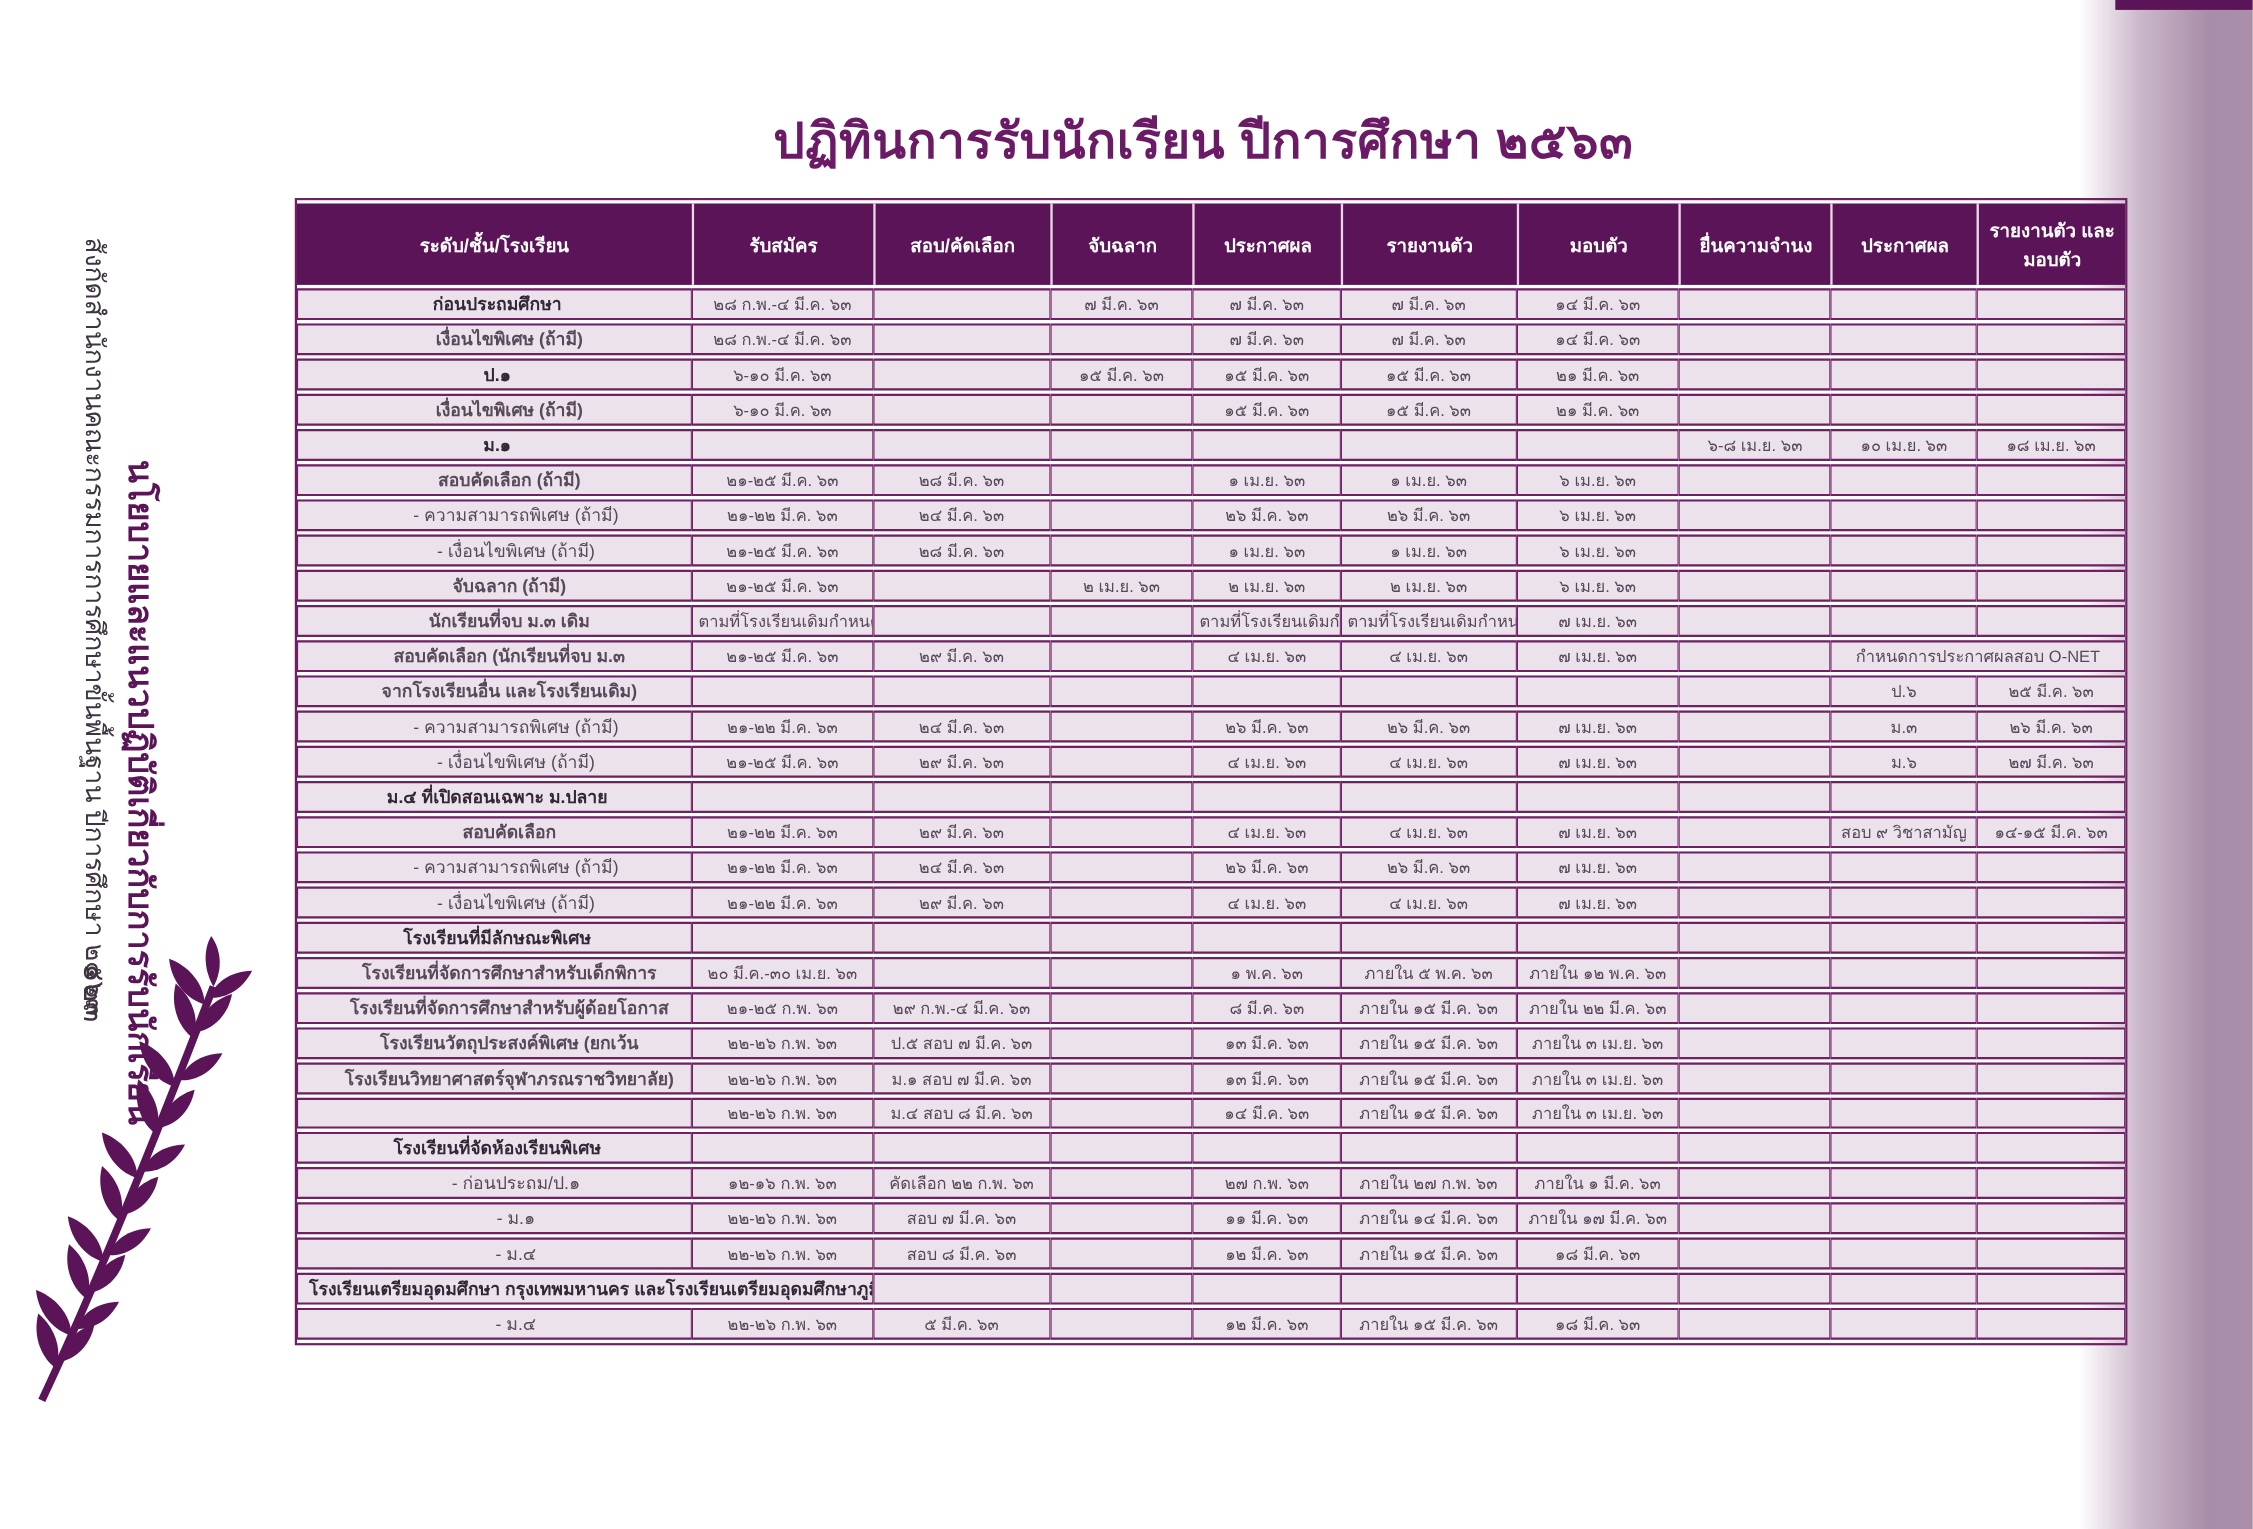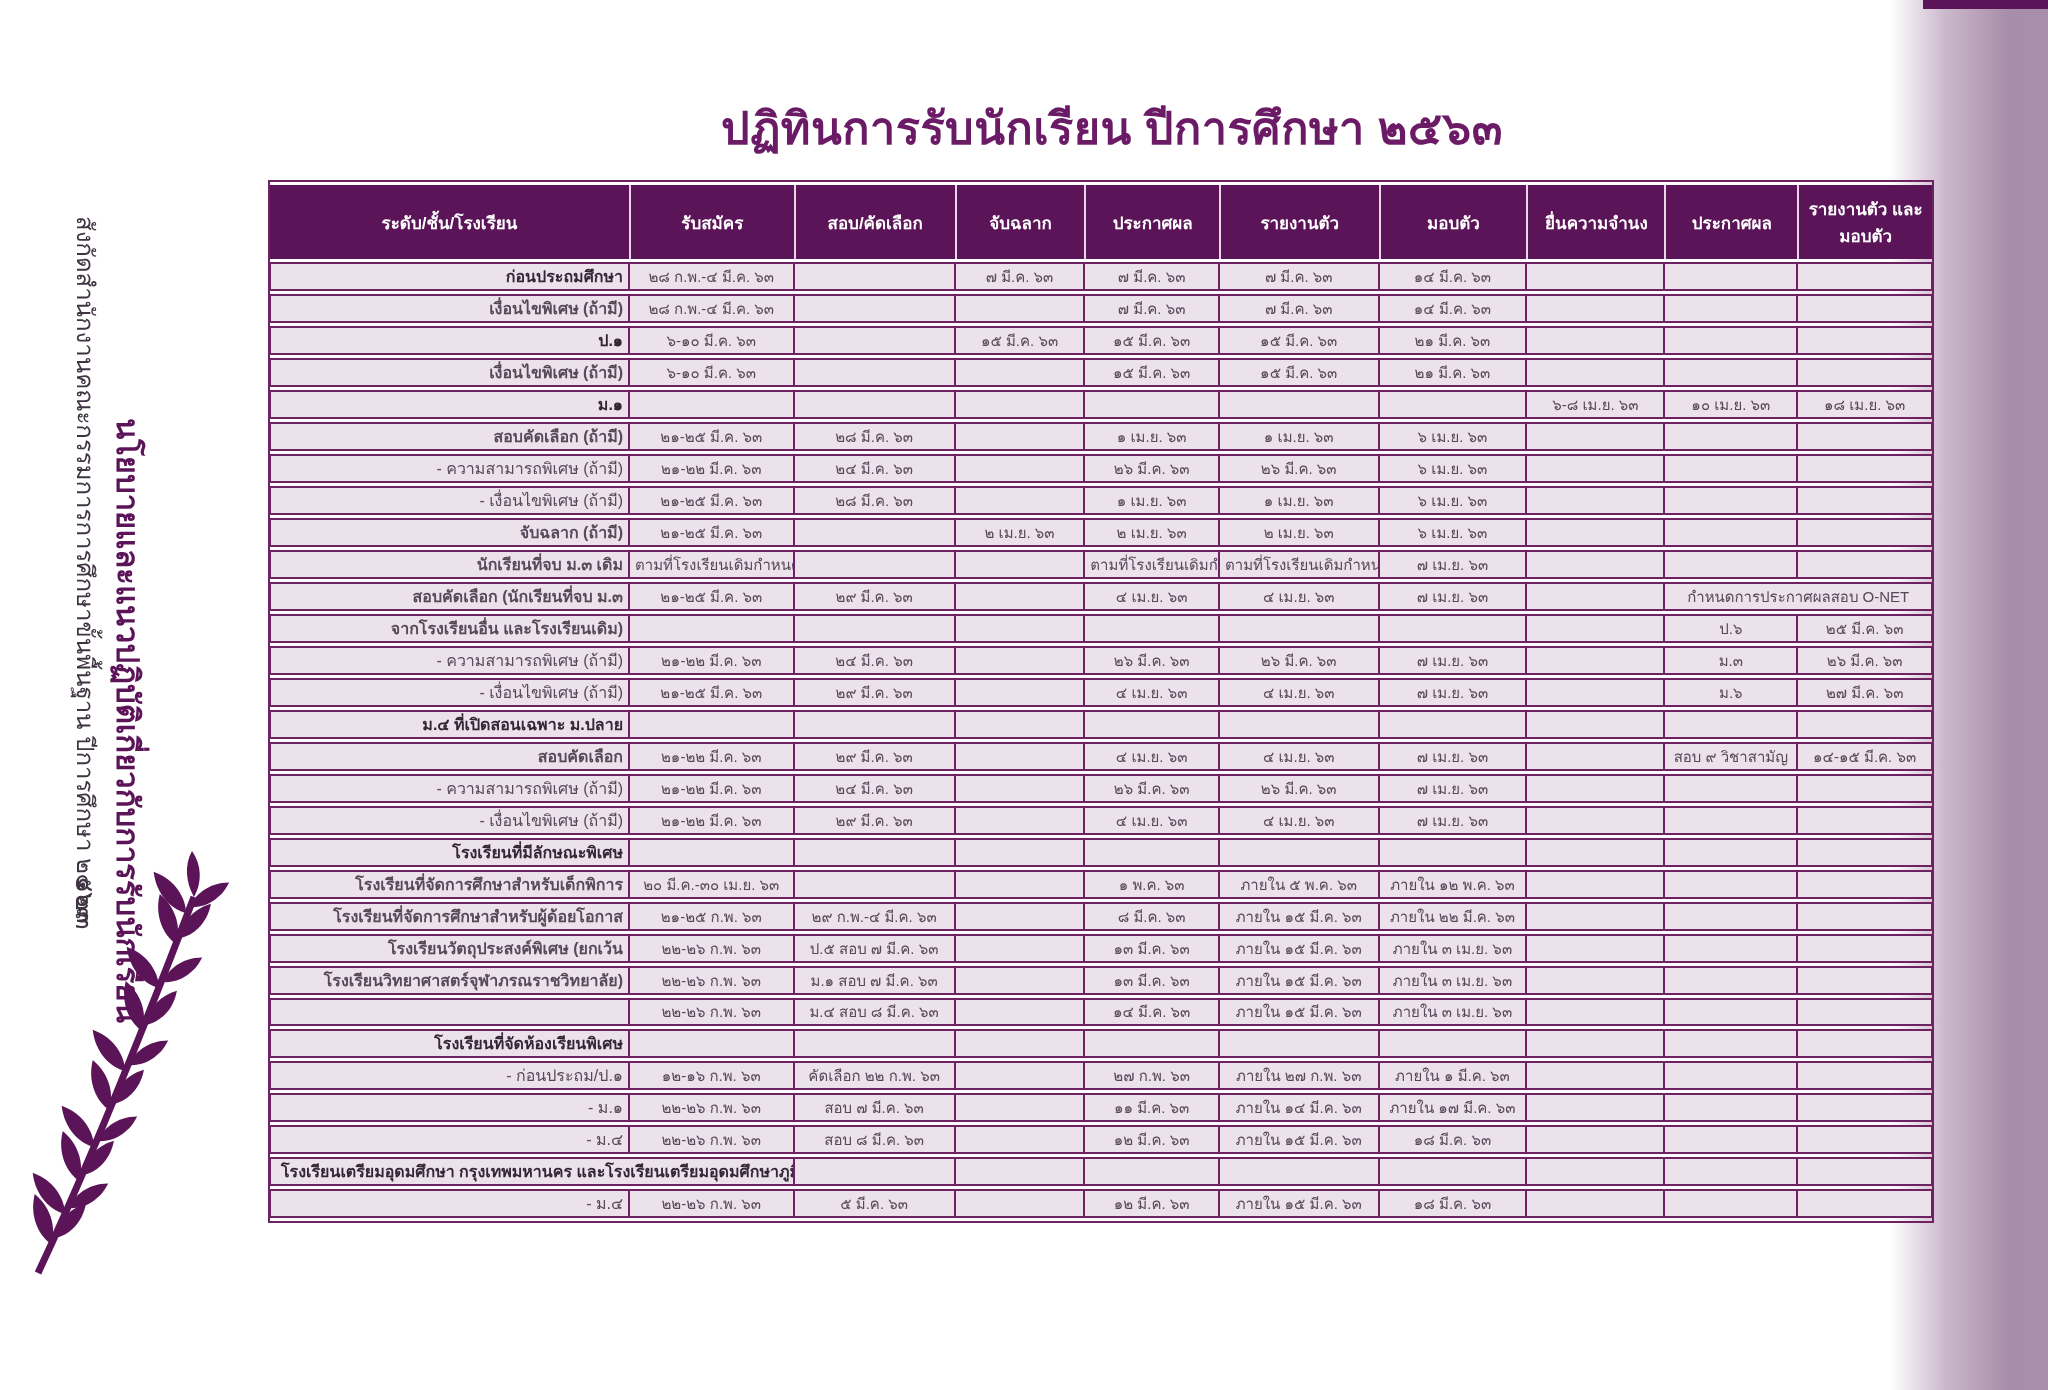--- a/index.html
+++ b/index.html
@@ -3,37 +3,37 @@
 <meta charset="utf-8">
 <style>
   html,body{margin:0;padding:0;background:#888;}
   .page{position:relative;width:2048px;height:1390px;background:#ffffff;overflow:hidden;
         font-family:"Liberation Sans","DejaVu Sans",sans-serif;}
   
   .band{position:absolute;right:0;top:0;width:158px;height:1390px;
         background:linear-gradient(to right,#ffffff 0%,#cbb8cb 35%,#a88da8 75%,#a98fa9 100%);}
   .band-top{position:absolute;right:0;top:0;width:125px;height:9px;background:var(--header-bg);}
   
-  .title{position:absolute;left:282px;top:92px;width:1660px;text-align:center;
+  .title{position:absolute;left:264px;top:92px;width:1660px;text-align:center;
          font-size:45px;font-weight:bold;color:var(--title);letter-spacing:0.5px;}
   
   .vtext{position:absolute;writing-mode:vertical-rl;text-orientation:mixed;white-space:nowrap;}
   .vthin{left:66px;top:216px;font-size:24px;color:#3f3442;}
   .vbold{left:102px;top:418px;font-size:31px;font-weight:bold;color:var(--header-bg);}
   .vpage{left:64px;top:876px;font-size:27px;color:#3f3442;}
   
   .tblwrap{position:absolute;left:268px;top:180px;width:1662px;border:2px solid var(--border);}
   table{width:100%;border-collapse:separate;border-spacing:0 3px;table-layout:fixed;}
   th{background:var(--header-bg);color:#ffffff;font-size:17px;font-weight:bold;
      height:70px;padding:2px 4px;vertical-align:middle;border-left:2px solid #e9d7e7;}
   th:first-child{border-left:none;}
   td{background:var(--cell-bg);border:2px solid var(--border);border-left-width:1px;border-right-width:1px;
      height:23px;padding:0 5px;font-size:15px;color:var(--text);text-align:center;
      vertical-align:middle;overflow:hidden;white-space:nowrap;}
-  td.lbl{text-align:right;font-size:16px;}
+  td.lbl{text-align:center;font-size:16px;}
   td.ind1{padding-left:32px;font-weight:bold;}
   td.ind2{padding-left:44px;}
   td.sec{font-weight:bold;color:var(--section-text);font-size:16px;padding-left:10px;}
   
   .leaf-svg{position:absolute;left:8px;top:845px;}
 </style>
 </head>
 <body>
 
 <div class="page">

